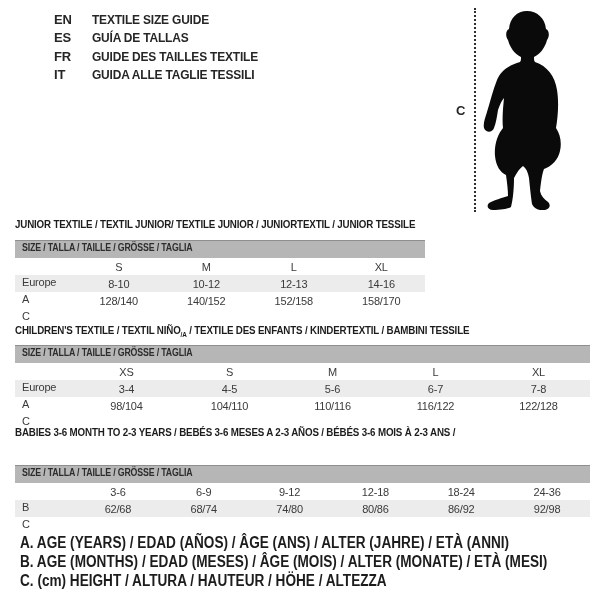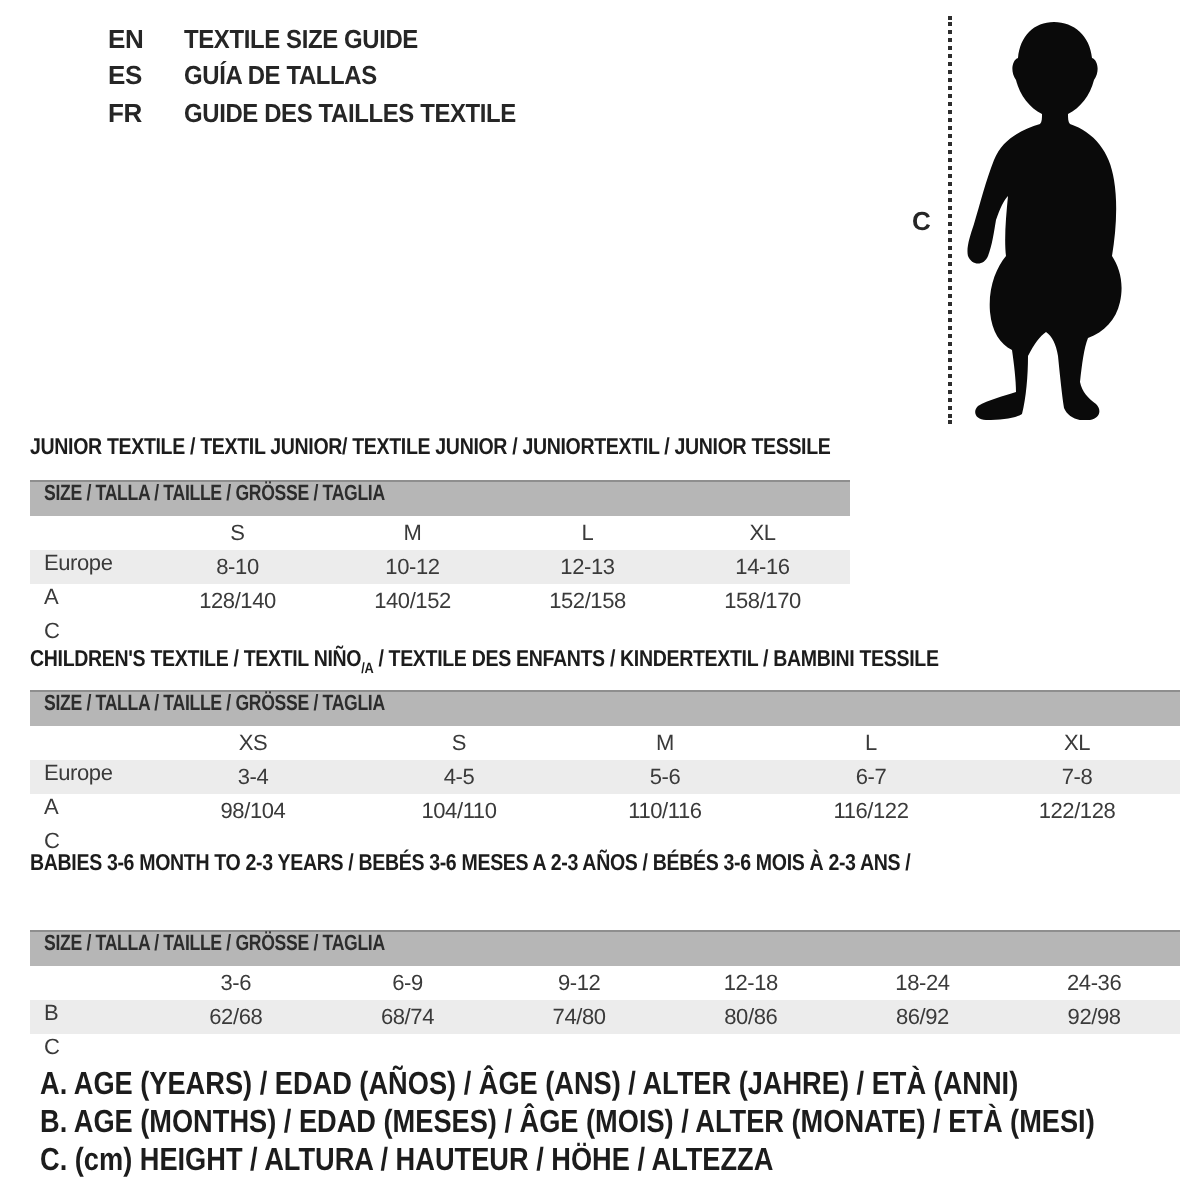--- a/index.html
+++ b/index.html
@@ -50,20 +50,24 @@
     <span class="code">EN</span>
     <span class="sqz92">TEXTILE SIZE GUIDE</span>
   </div>
   <div class="lrow">
     <span class="code">ES</span>
     <span class="sqz92">GUÍA DE TALLAS</span>
   </div>
   <div class="lrow">
     <span class="code">FR</span>
     <span class="sqz92">GUIDE DES TAILLES TEXTILE</span>
+  </div>
+  <div class="lrow">
+    <span class="code">IT</span>
+    <span class="sqz92">GUIDA ALLE TAGLIE TESSILI</span>
   </div>
 </div>
 
 <div class="abs measure-c">C</div>
 <div class="abs measure-line"></div>
 <svg class="abs baby" width="100" height="200" viewBox="0 0 100 200">
   <path fill="var(--silhouette)" d="M47,1 C37,1 30,8 29,19 C26,20 25,26 28,30 C30,38 35,44 41,47 C41,49 41,51 40,52 C30,55 21,60 17,70 C13,80 10,92 7,102 C5,108 3,114 4,118 C6,123 12,123 14,118 C16,113 17,106 18,100 C20,94 22,90 24,88 C23,98 22,110 23,118 C18,124 14,134 15,146 C16,156 20,162 26,165 C27,172 28,180 28,186 C22,188 14,190 9,193 C6,196 8,200 13,200 C21,200 28,199 31,197 C33,189 34,178 34,168 C37,162 40,158 43,156 C46,158 48,162 49,168 C50,178 51,188 52,194 C54,199 60,201 65,200 C70,199 71,195 68,192 C64,189 61,186 60,181 C61,172 62,164 64,159 C72,156 78,150 80,141 C82,132 80,124 76,118 C78,106 79,92 77,80 C75,66 67,56 55,52 C54,51 54,49 54,47 C60,44 65,38 67,30 C70,26 69,20 66,19 C65,8 57,1 47,1 Z"></path>
 </svg>
 
 <div class="abs title" style="top:216px;left:15px;">

